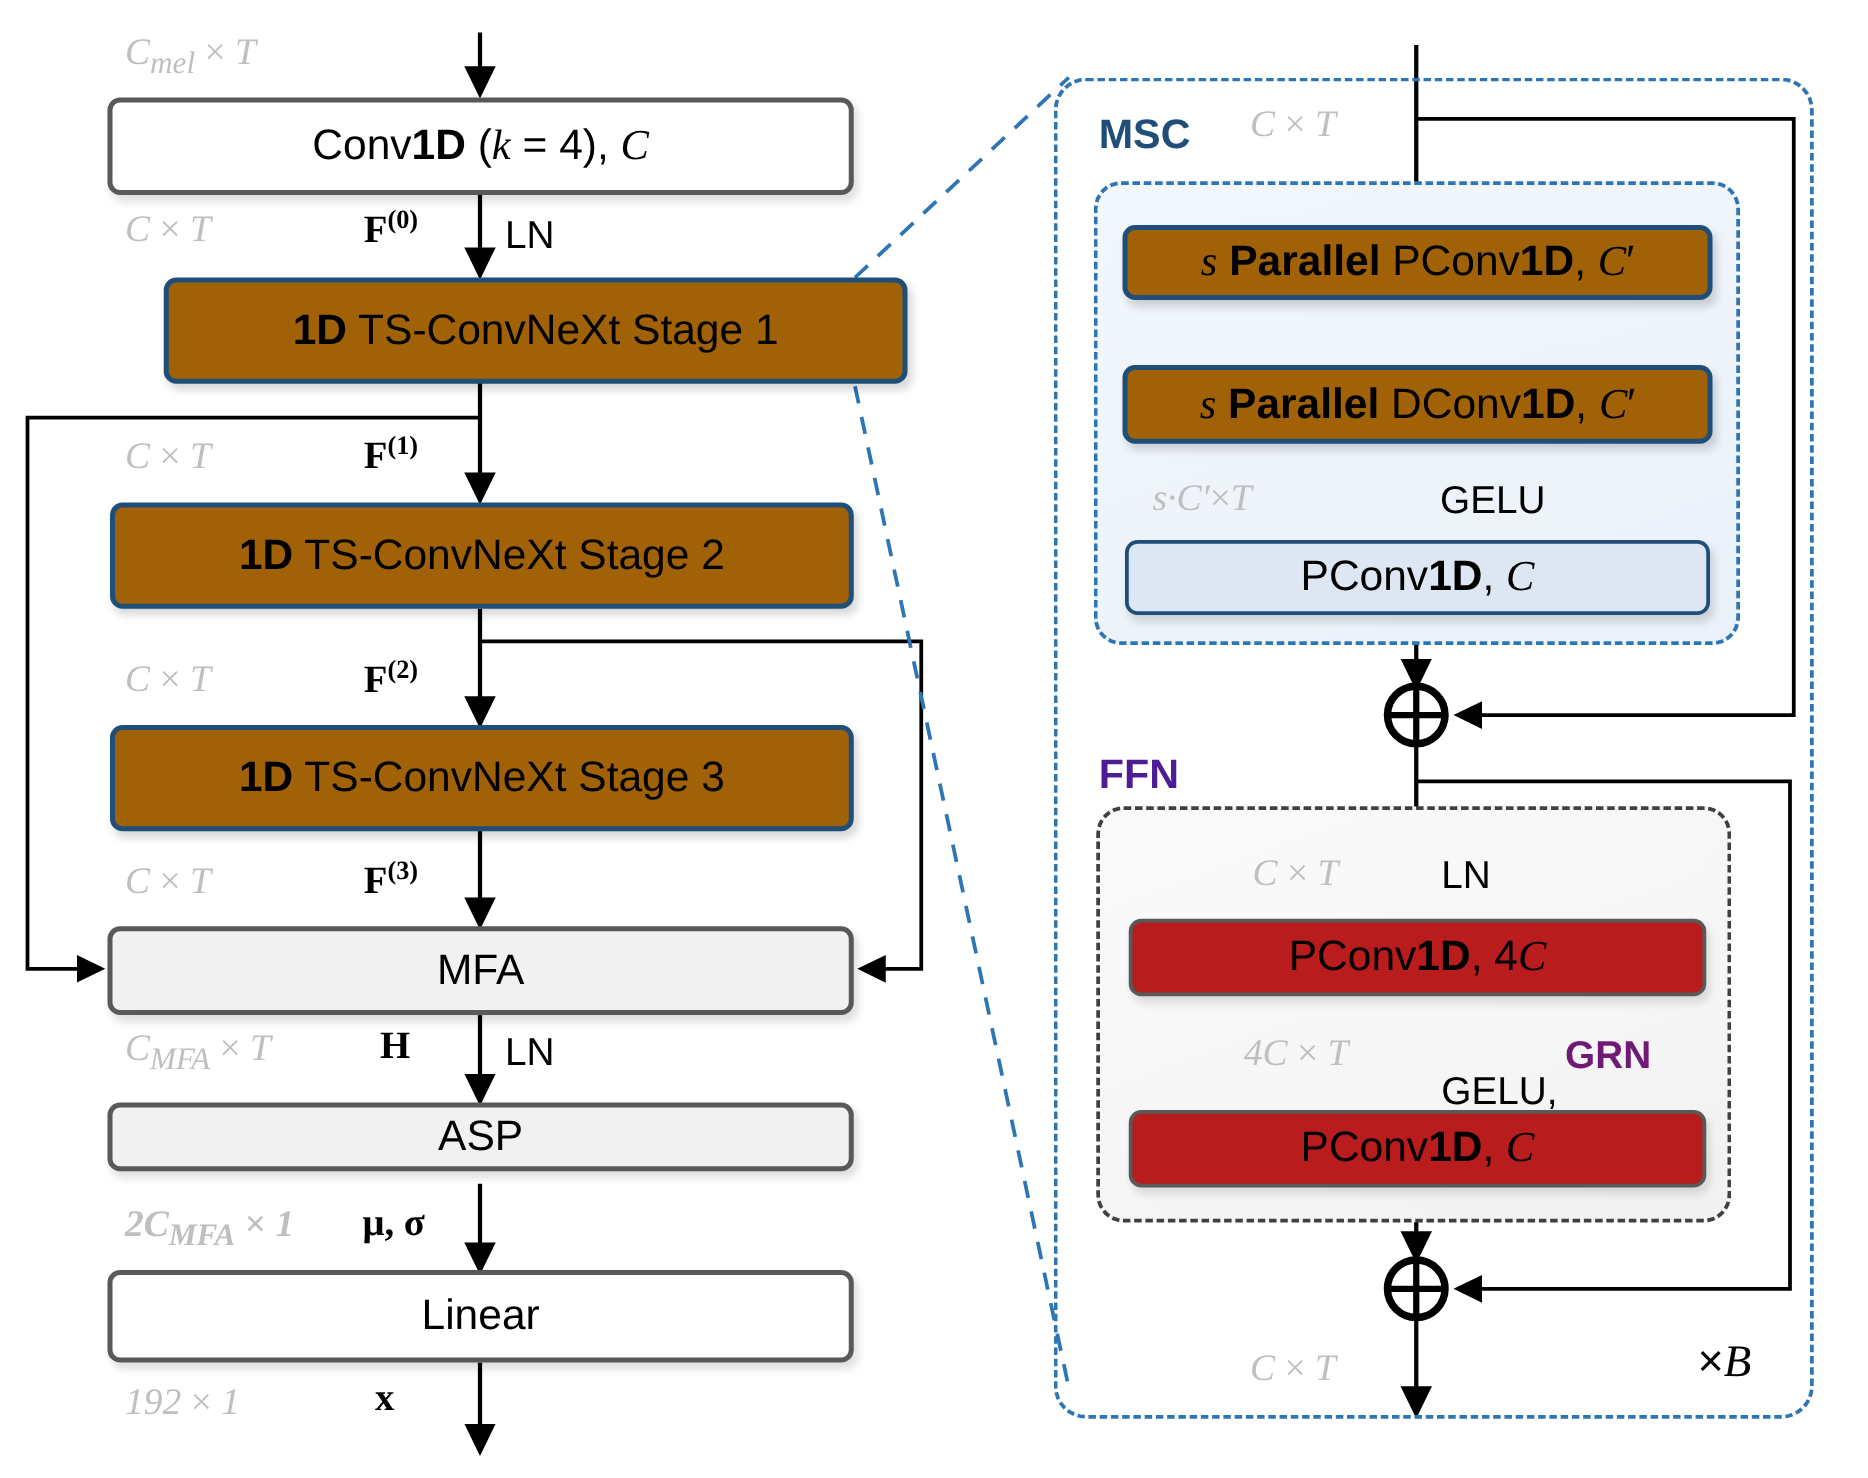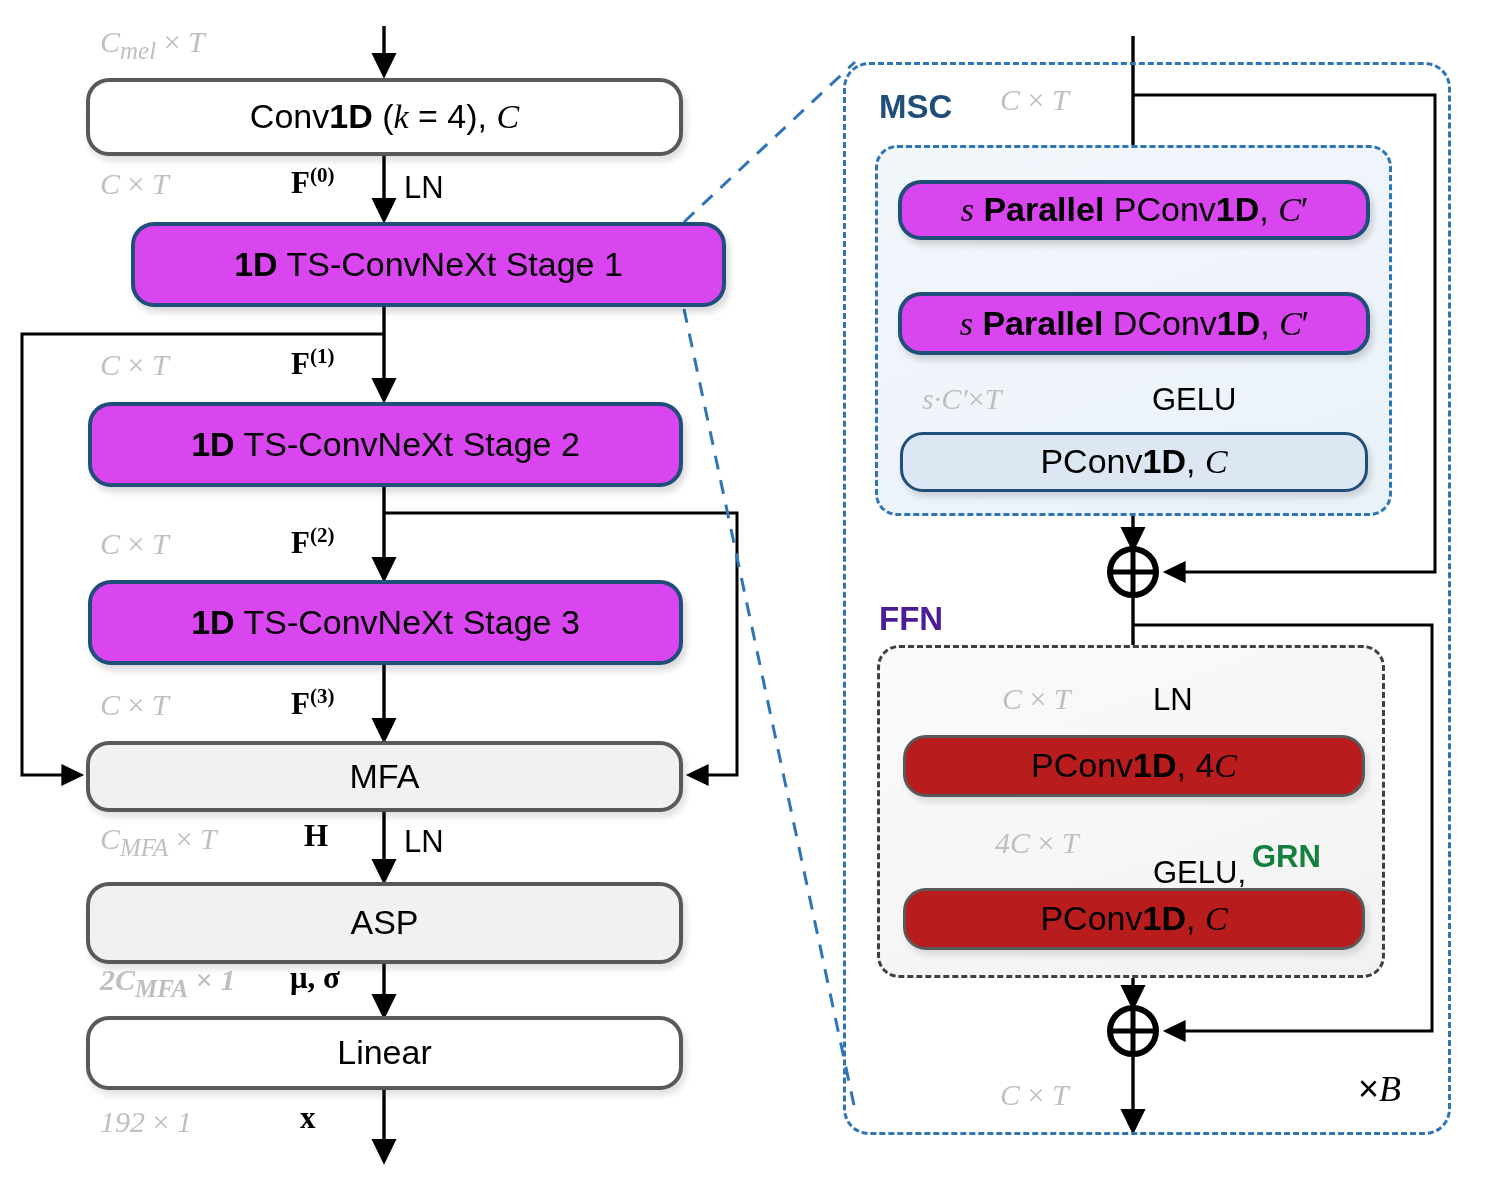--- a/index.html
+++ b/index.html
@@ -8,32 +8,32 @@
     font-family:"Liberation Sans", sans-serif;
     -webkit-font-smoothing:antialiased;
   }
   #diagram{position:absolute;left:0;top:0;width:1494px;height:1182px;}
 
   
   .node{
     position:absolute;box-sizing:border-box;
     display:flex;align-items:center;justify-content:center;
     text-align:center;line-height:1.1;
-    border-radius:23px;
+    border-radius:10px;
   }
   .node.plain{            
     background:#ffffff;border:4px solid #595959;
     box-shadow:3px 5px 7px rgba(0,0,0,.13);
   }
   .node.gray{             
     background:#f1f1f1;border:4px solid #595959;
     box-shadow:3px 5px 7px rgba(0,0,0,.13);
   }
   .node.blue{             
-    background:#d946ef;border:4px solid #1f4e79;
+    background:#a16207;border:4px solid #1f4e79;
     box-shadow:3px 5px 7px rgba(0,0,0,.16);
   }
   .node.blue-thin{
     background:#dce7f3;border:3px solid #1f4e79;
     box-shadow:3px 5px 7px rgba(0,0,0,.14);
   }
   .node.plain-thin{
     background:#b91c1c;border:3px solid #595959;
     box-shadow:3px 5px 7px rgba(0,0,0,.12);
   }
@@ -53,21 +53,21 @@
   }
 
   
   .lbl{position:absolute;white-space:nowrap;}
   .dim{                     
     color:#bfbfbf;font-family:"Liberation Serif", serif;font-style:italic;
     font-size:30px;
   }
   .dim .up{font-style:normal;}
   .opn{color:#000;font-size:31px;}           
-  .grn{color:#15803d;font-weight:bold;margin-top:13px;}
+  .grn{color:#701a75;font-weight:bold;}
   .feat{color:#000;font-size:31px;font-weight:bold;font-family:"Liberation Serif",serif;}
   .feat sup{font-size:.68em;font-weight:bold;}
   .boxtxt{font-size:34px;color:#000;}
   .boxtxt b{font-weight:bold;}
   .boxtxt i{font-family:"Liberation Serif", serif;font-style:italic;font-weight:normal;}
   .grouptitle{font-size:33px;font-weight:bold;color:#1f4e79;}
   .grouptitle.dark{color:#4c1d95;}
   .repeat{font-size:36px;color:#000;font-family:"Liberation Serif",serif;}
   .repeat .x{font-family:"Liberation Sans",sans-serif;font-style:normal;}
   .repeat i{font-style:italic;}
@@ -172,21 +172,21 @@
   </div>
 
   <div class="node blue" style="left:88px;top:580px;width:595px;height:85px;text-align:center;">
     <span class="boxtxt"><b>1D</b> TS-ConvNeXt Stage 3</span>
   </div>
 
   <div class="node gray" style="left:86px;top:741px;width:597px;height:71px;">
     <span class="boxtxt">MFA</span>
   </div>
 
-  <div class="node gray" style="left:86px;top:882px;width:597px;height:82px;">
+  <div class="node gray" style="left:86px;top:882px;width:597px;height:55px;">
     <span class="boxtxt">ASP</span>
   </div>
 
   <div class="node plain" style="left:86px;top:1016px;width:597px;height:74px;">
     <span class="boxtxt">Linear</span>
   </div>
 
   <div class="lbl dim" style="left:100px;top:25px;text-align:center;"><i>C</i><sub>mel</sub> <span class="up">×</span> <i>T</i></div>
   <div class="lbl dim" style="left:100px;top:167px;"><i>C</i> <span class="up">×</span> <i>T</i></div>
   <div class="lbl dim" style="left:100px;top:348px;"><i>C</i> <span class="up">×</span> <i>T</i></div>

